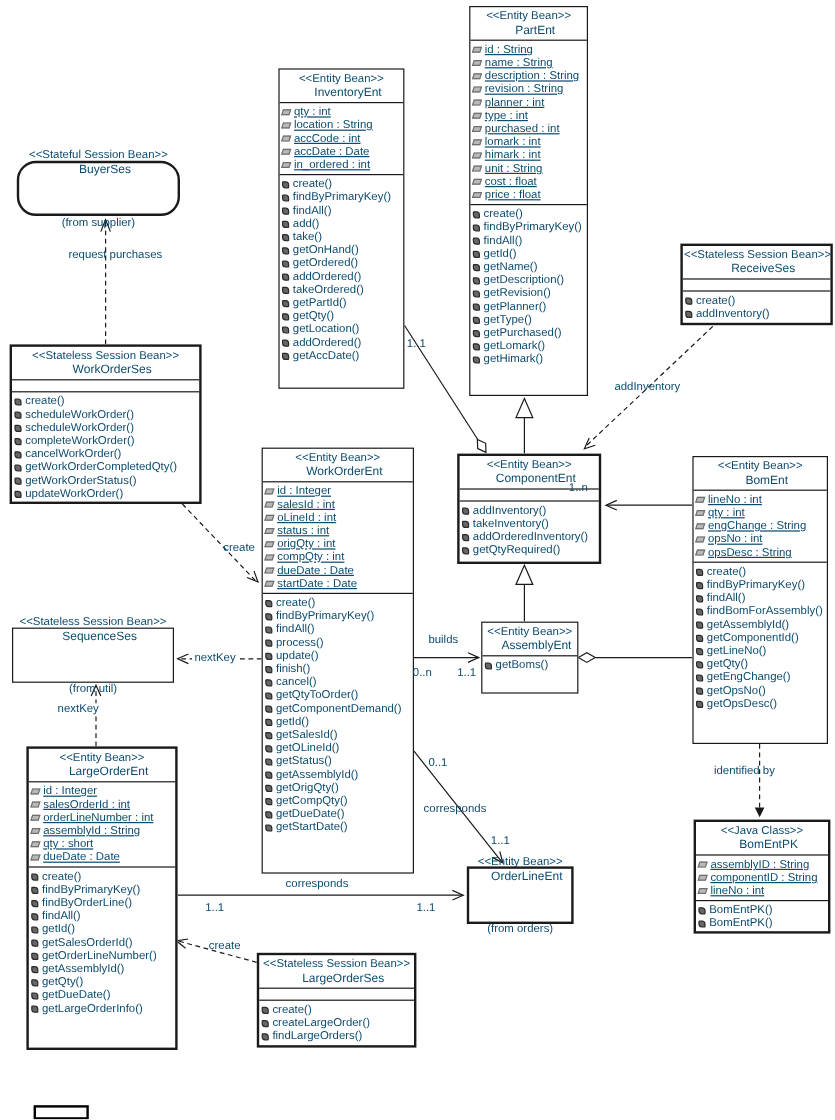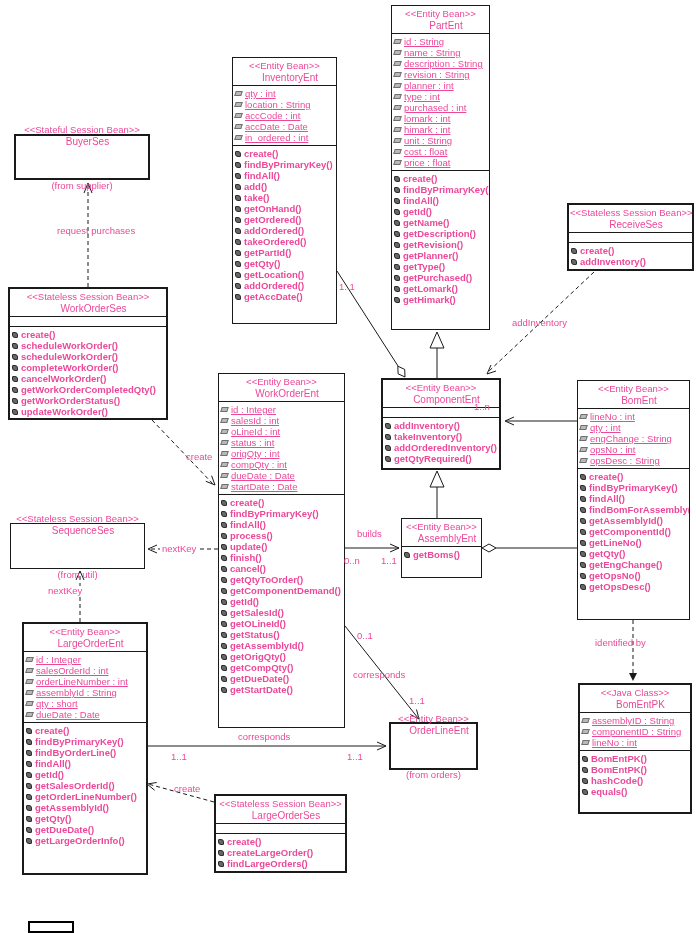--- a/index.html
+++ b/index.html
@@ -1,29 +1,29 @@
 <!DOCTYPE html>
 <html><head>
 <meta charset="utf-8">
 <style>
   html,body{margin:0;padding:0;background:#fff;}
   #canvas{position:relative;width:696px;height:933px;background:#ffffff;overflow:hidden;
-          font-family:"Liberation Sans",sans-serif;color:#ec4899;}
+          font-family:"Liberation Sans",sans-serif;color:#0c4a6e;}
   svg.edges{position:absolute;left:0;top:0;}
   .uml-class{position:absolute;background:#ffffff;border:1px solid #1a1a1a;box-sizing:border-box;
              display:flex;flex-direction:column;}
   .uml-class.thick{border-width:2px;}
   .uml-class.titleonly{justify-content:center;}
   .title{flex:none;padding:2px 1px 1px;text-align:center;}
   .stereo{display:block;font-size:9.5px;line-height:12px;white-space:nowrap;}
   .cname{display:block;font-size:10px;line-height:12px;white-space:nowrap;padding-left:11px;}
   .cfrom{display:block;font-size:9.5px;line-height:12px;white-space:nowrap;margin-top:32px;}
   .compartment{border-top:1px solid #1a1a1a;padding:2px 1px 2px 2px;overflow:hidden;}
   .attrs{flex:none;min-height:5px;text-decoration:underline;}
-  .ops{flex:1;font-weight:bold;}
+  .ops{flex:1;}
   .member-row{display:flex;align-items:center;gap:3px;font-size:9.5px;line-height:11px;white-space:nowrap;}
   .attr-icon{flex:none;width:7px;height:5px;background:#b9b9b9;border:1px solid #6f6f6f;
              transform:skewX(-18deg);box-sizing:border-box;}
   .op-icon{flex:none;width:6px;height:6px;background:#676767;border:1px solid #2b2b2b;
            border-radius:1px 3px 1px 3px;box-sizing:border-box;}
   .edge-label{position:absolute;font-size:9.5px;line-height:10px;white-space:nowrap;}
   .it{}
   .wbg{background:#ffffff;padding:0 2px;}
   .fragment{position:absolute;border:2px solid #000;background:#fff;box-sizing:border-box;}
 </style>
@@ -271,21 +271,21 @@
           <span class="op-icon"></span>
           <span>addOrdered()</span>
         </div>
         <div class="member-row">
           <span class="op-icon"></span>
           <span>getAccDate()</span>
         </div>
       </div>
   </div>
 
-  <div class="uml-class thick titleonly" style="left:14px;top:134px;width:136px;height:46px;">
+  <div class="uml-class thick titleonly" style="left:14px;top:134px;width:136px;height:46px;border-radius:16px;">
     <div class="title">
       <span class="stereo">&lt;&lt;Stateful Session Bean&gt;&gt;</span>
       <span class="cname">BuyerSes</span>
       <span class="cfrom">(from supplier)</span>
     </div>
   </div>
 
   <div class="uml-class thick" style="left:8px;top:287px;width:160px;height:133px;">
     <div class="title">
       <span class="stereo">&lt;&lt;Stateless Session Bean&gt;&gt;</span>
@@ -685,21 +685,21 @@
           <span class="op-icon"></span>
           <span>createLargeOrder()</span>
         </div>
         <div class="member-row">
           <span class="op-icon"></span>
           <span>findLargeOrders()</span>
         </div>
       </div>
   </div>
 
-  <div class="uml-class thick" style="left:578px;top:683px;width:114px;height:131px;">
+  <div class="uml-class thick" style="left:578px;top:683px;width:114px;height:95px;">
     <div class="title">
       <span class="stereo">&lt;&lt;Java Class&gt;&gt;</span>
       <span class="cname">BomEntPK</span>
     </div>
     <div class="compartment attrs">
         <div class="member-row">
           <span class="attr-icon"></span>
           <span>assemblyID : String</span>
         </div>
         <div class="member-row">
@@ -726,21 +726,21 @@
         </div>
         <div class="member-row">
           <span class="op-icon"></span>
           <span>equals()</span>
         </div>
       </div>
   </div>
 
   <div class="fragment" style="left:28px;top:921px;width:46px;height:12px;"></div>
 
-  <div class="edge-label" style="left:45px;top:226px;padding-left:12px;">request purchases</div>
+  <div class="edge-label" style="left:45px;top:208px;padding-left:12px;">request purchases</div>
   <div class="edge-label" style="left:512px;top:318px;">addInventory</div>
   <div class="edge-label" style="left:186px;top:452px;">create</div>
   <div class="edge-label wbg" style="left:160px;top:544px;">nextKey</div>
   <div class="edge-label wbg" style="left:46px;top:586px;">nextKey</div>
   <div class="edge-label it" style="left:357px;top:529px;">builds</div>
   <div class="edge-label" style="left:344px;top:556px;">0..n</div>
   <div class="edge-label" style="left:381px;top:556px;">1..1</div>
   <div class="edge-label" style="left:357px;top:631px;">0..1</div>
   <div class="edge-label it" style="left:353px;top:670px;">corresponds</div>
   <div class="edge-label" style="left:409px;top:696px;">1..1</div>

